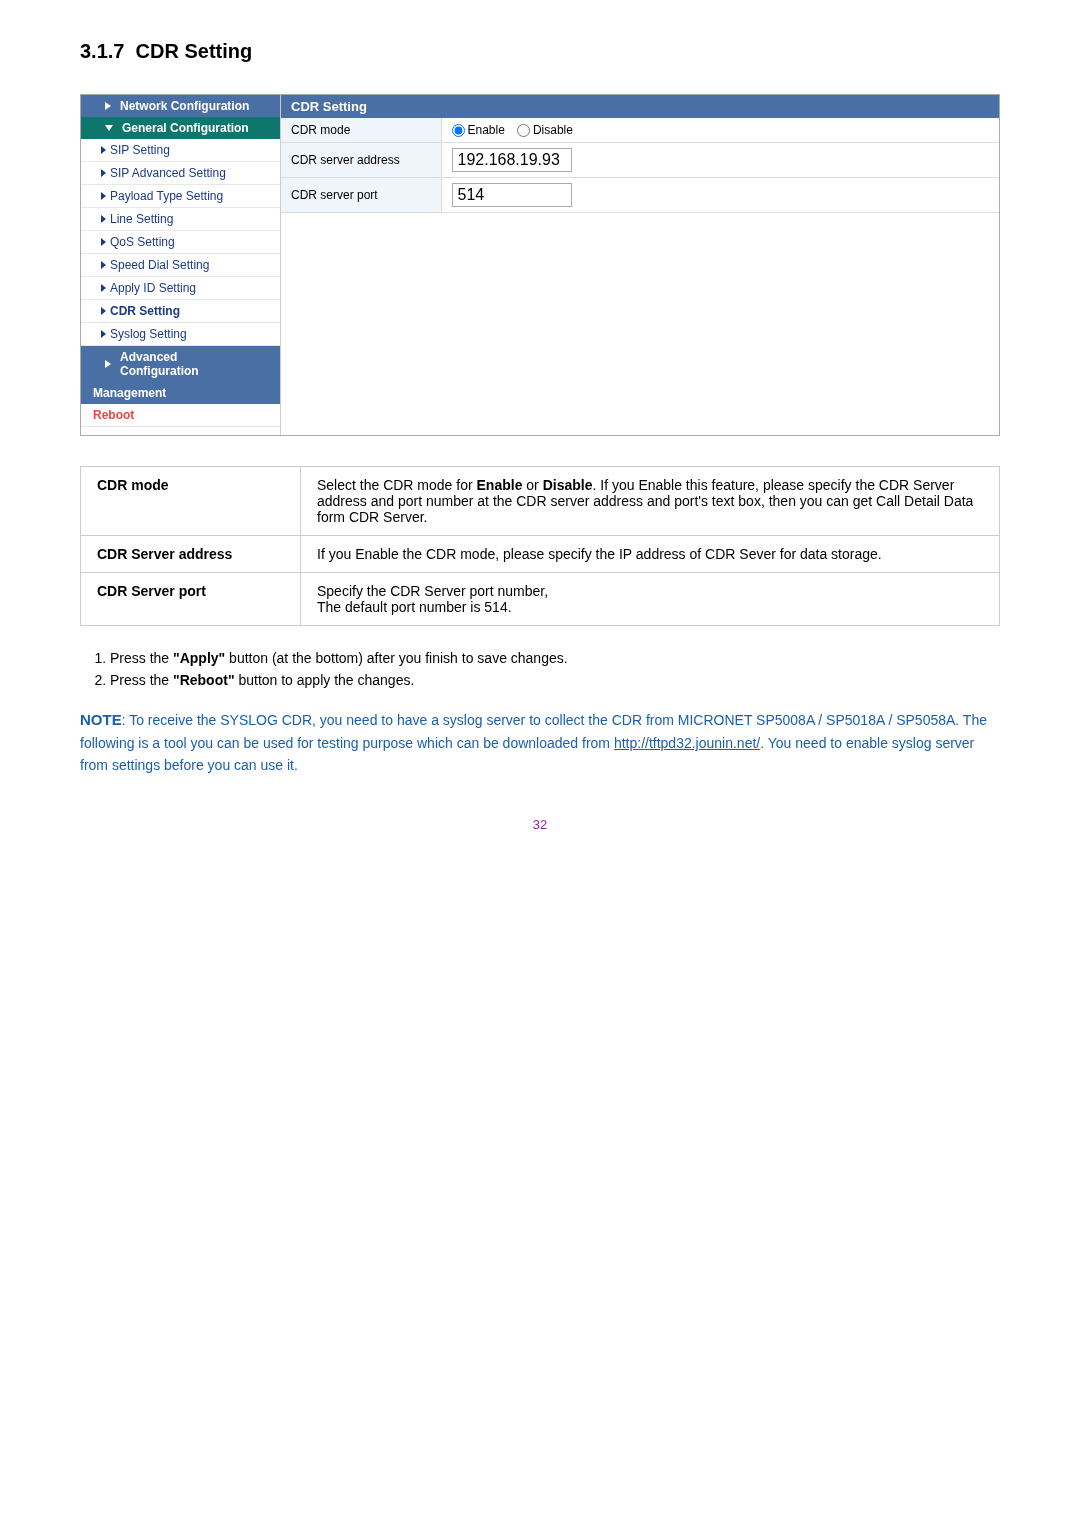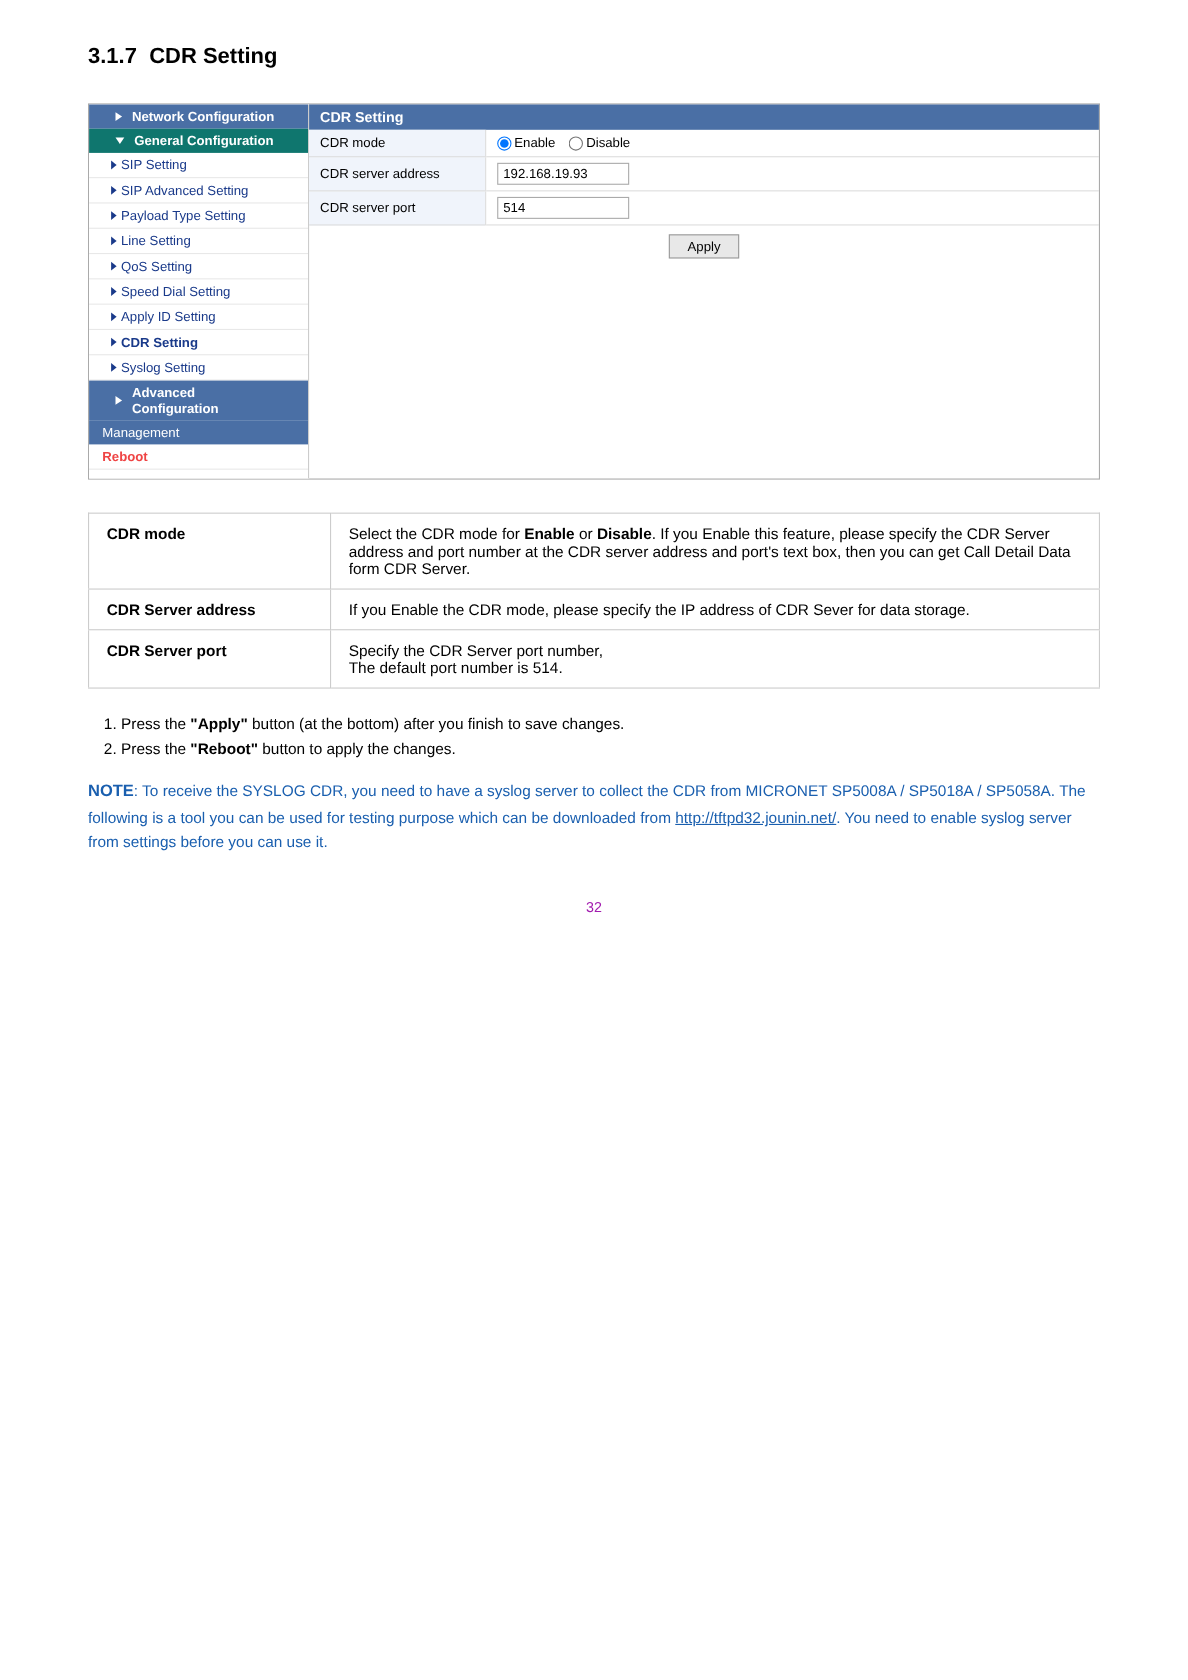--- a/index.html
+++ b/index.html
@@ -97,21 +97,21 @@
       border-left: 5px solid #1a3a8a;
     }
 
     .sidebar-item.active {
       font-weight: bold;
       color: #1a3a8a;
     }
 
     .sidebar-management {
       font-size: 12px;
-      font-weight: normal;
+      font-weight: bold;
       color: #fff;
       background: #4a6fa5;
       padding: 4px 8px;
       display: flex;
       align-items: center;
       gap: 4px;
       cursor: pointer;
     }
 
     .sidebar-reboot {
@@ -169,21 +169,21 @@
     .radio-label {
       display: flex;
       align-items: center;
       gap: 3px;
       font-size: 12px;
     }
 
     input[type="text"].form-input {
       border: 1px solid #aaa;
       padding: 2px 5px;
-      font-size: 12px;
+      font-size: 16px;
       width: 120px;
     }
 
     .apply-row {
       padding: 8px 10px;
       text-align: center;
     }
 
     .apply-btn {
       background: #e8e8e8;
@@ -362,23 +362,20 @@
           </td>
         </tr>
         <tr>
           <td>CDR server port</td>
           <td>
             <input type="text" class="form-input" value="514" style="">
           </td>
         </tr>
       </tbody>
         </table>
-      <div class="apply-row">
-        <button class="apply-btn">Apply</button>
-      </div>
     </div>
   </div>
 </div>
 
 <table class="desc-table">
   <tbody>
       <tr>
     <td><strong>CDR mode</strong></td>
     <td>
       Select the CDR mode for <strong>Enable</strong> or <strong>Disable</strong>. If you Enable this feature, please specify the CDR Server address and port number at the CDR server address and port's text box, then you can get Call Detail Data form CDR Server.

